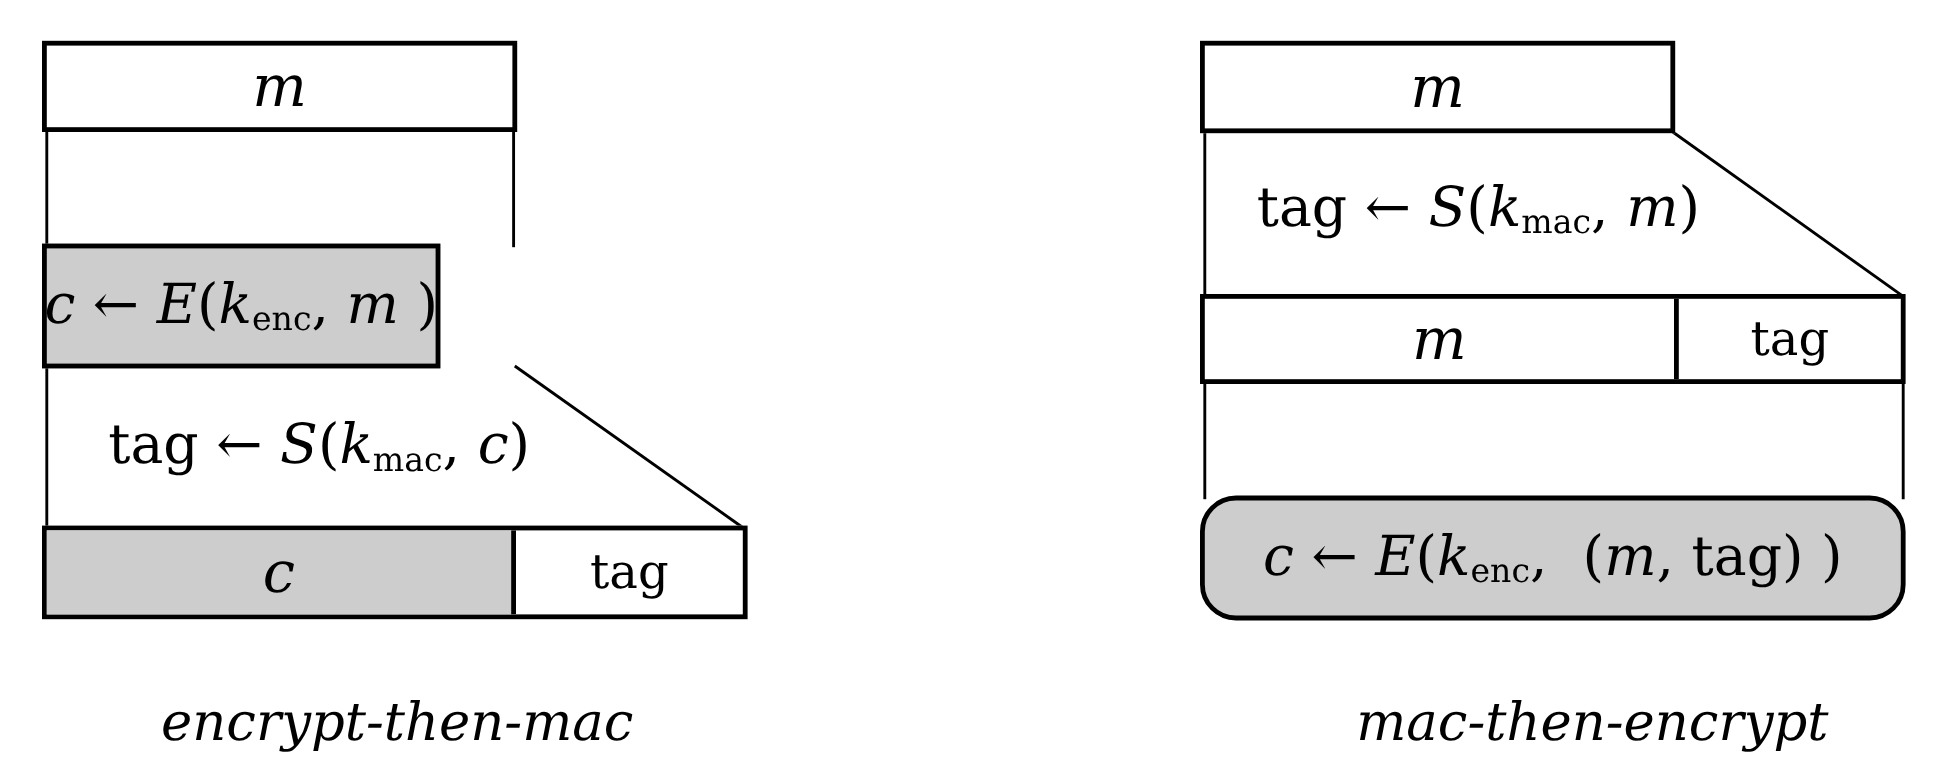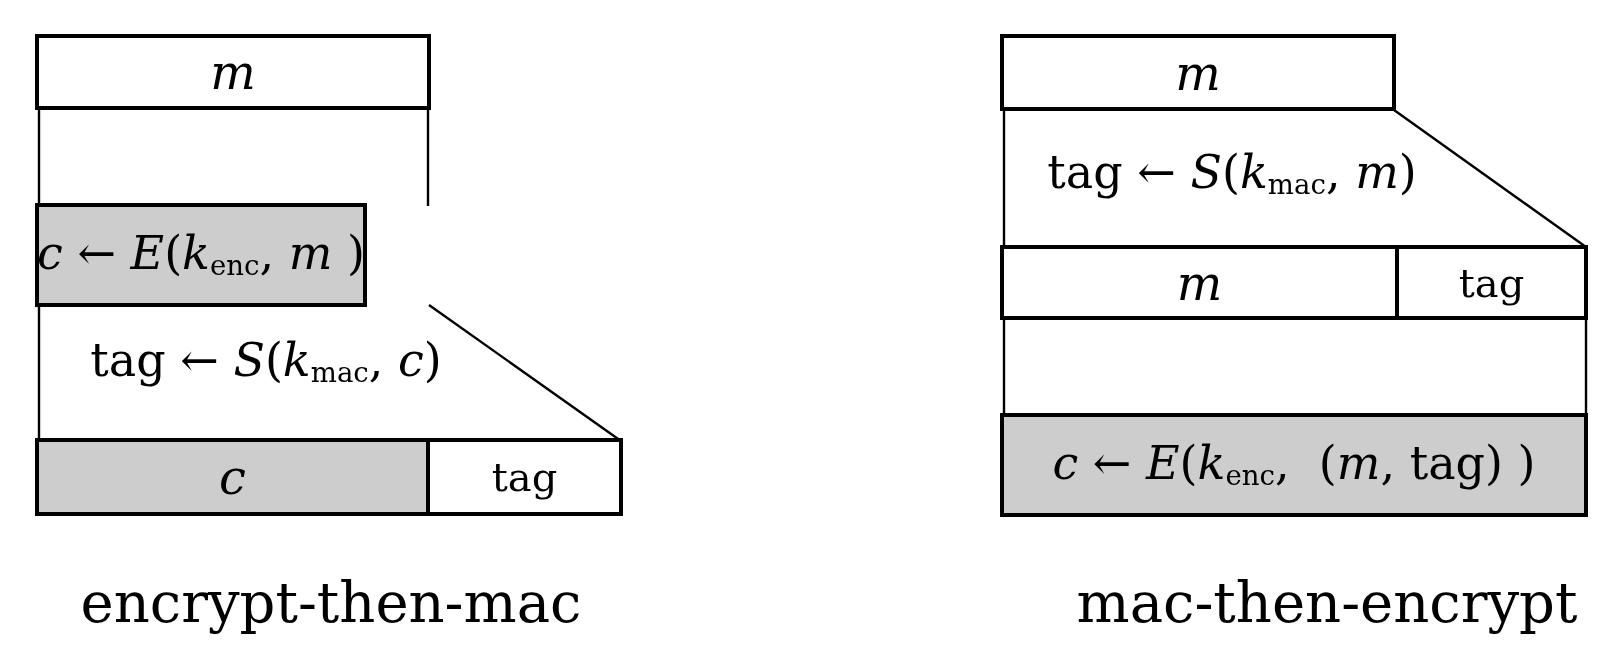--- a/index.html
+++ b/index.html
@@ -60,23 +60,24 @@
     white-space: pre;
   }
   .floating {
     position: absolute;
     transform: translate(-50%, -50%);
     white-space: pre;
   }
   .caption {
     position: absolute;
     transform: translate(-50%, -50%);
-    font-size: 56px;
+    font-size: 44px;
     line-height: 1;
     white-space: pre;
+    font-style: italic;
   }
   .tok-i { font-style: italic; }
   .tok-r { font-style: normal; margin-top: 32px; }
   .tok-sub {
     font-style: normal;
     font-size: 0.6em;
     vertical-align: -0.22em;
   }
 </style>
 </head>
@@ -100,21 +101,21 @@
   </svg>
 
   <div class="box" style="left:35px; top:34px; width:396px; height:76px;">
     <span class="varname">m</span>
   </div>
 
   <div class="box gray" style="left:35px; top:203px; width:332px; height:104px;">
     <span class="formula"><span class="tok-i">c</span><span class="tok-r"> ← </span><span class="tok-i">E</span><span class="tok-r">(</span><span class="tok-i">k</span><span class="tok-sub">enc</span><span class="tok-r">, </span><span class="tok-i">m</span><span class="tok-r"> )</span></span>
   </div>
 
-  <div class="floating formula" style="left:266px; top:362px;"><span class="tok-r">tag ← </span><span class="tok-i">S</span><span class="tok-r">(</span><span class="tok-i">k</span><span class="tok-sub">mac</span><span class="tok-r">, </span><span class="tok-i">c</span><span class="tok-r">)</span></div>
+  <div class="floating formula" style="left:266px; top:372px;"><span class="tok-r">tag ← </span><span class="tok-i">S</span><span class="tok-r">(</span><span class="tok-i">k</span><span class="tok-sub">mac</span><span class="tok-r">, </span><span class="tok-i">c</span><span class="tok-r">)</span></div>
 
   <div class="box row" style="left:35px; top:438px; width:588px; height:78px;">
     <div class="cell cell-divider gray" style="width:391px;">
       <span class="varname">c</span>
     </div>
     <div class="cell" style="flex:1;">
       <span class="plainname">tag</span>
     </div>
   </div>
 
@@ -128,19 +129,19 @@
 
   <div class="box row" style="left:1000px; top:245px; width:588px; height:75px;">
     <div class="cell cell-divider" style="width:395px;">
       <span class="varname">m</span>
     </div>
     <div class="cell" style="flex:1;">
       <span class="plainname">tag</span>
     </div>
   </div>
 
-  <div class="box gray" style="left:1000px; top:413px; width:588px; height:104px;">
+  <div class="box gray" style="left:1000px; top:413px; width:588px; height:104px;border-radius:30px;">
     <span class="formula"><span class="tok-i">c</span><span class="tok-r"> ← </span><span class="tok-i">E</span><span class="tok-r">(</span><span class="tok-i">k</span><span class="tok-sub">enc</span><span class="tok-r">,  (</span><span class="tok-i">m</span><span class="tok-r">, tag) )</span></span>
   </div>
 
   <div class="caption" style="left:1327px; top:603px;">mac-then-encrypt</div>
 
 </div>
 
 </body></html>

